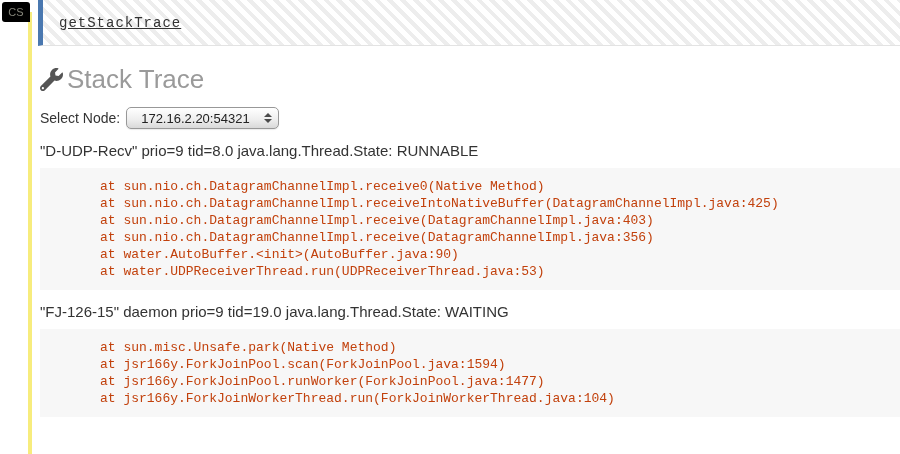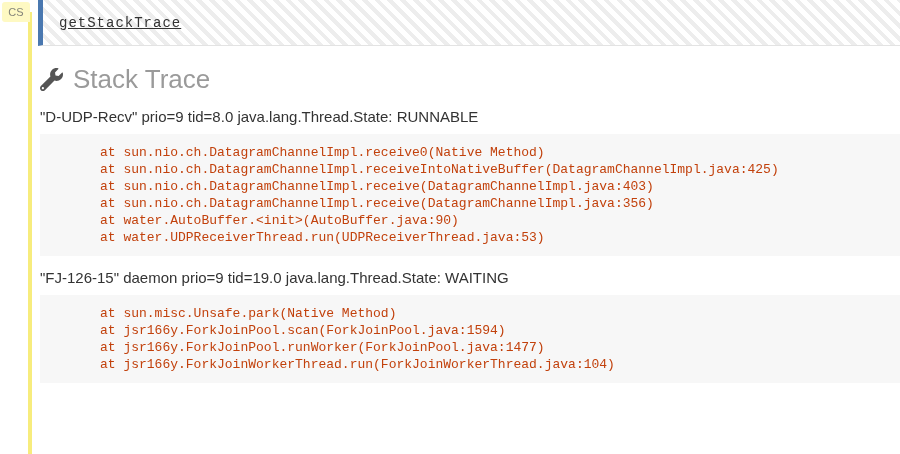--- a/index.html
+++ b/index.html
@@ -2,21 +2,21 @@
 <html><head>
 <meta charset="utf-8">
 <style>
   * { margin: 0; padding: 0; box-sizing: border-box; }
   html, body { width: 900px; height: 454px; background: #ffffff; overflow: hidden; }
   body { font-family: "Liberation Sans", sans-serif; color: #333; position: relative; }
 
   
   .cell-badge {
     position: absolute; left: 2px; top: 2px; width: 28px; height: 20px;
-    background: #fef9c3; border-radius: 3px 3px 0 3px;
+    background: #000000; border-radius: 3px 3px 0 3px;
     font-size: 11px; color: #85857a; display: flex; align-items: center; justify-content: center;
     z-index: 2;
   }
   .left-rail {
     position: absolute; left: 28px; top: 12px; bottom: 0; width: 4px;
     background: #f7ec7d; z-index: 1;
   }
 
   
   .code-cell {
@@ -27,21 +27,21 @@
     display: flex; align-items: center;
   }
   .cell-text {
     font-family: "Liberation Mono", "DejaVu Sans Mono", monospace;
     font-size: 14px; color: #333; padding-left: 16px; letter-spacing: 1px; text-decoration: underline;
   }
 
   .content { padding: 18px 0 0 40px; }
 
   h2.page-title {
-    display: flex; align-items: center; gap: 10px;
+    display: flex; align-items: center; gap: 4px;
     font-size: 26px; font-weight: 400; color: #9a9a9a;
   }
   .wrench-icon svg { width: 23px; height: 23px; fill: #555; display: block; }
 
   .select-row { margin-top: 12px; display: flex; align-items: center; font-size: 14px; color: #333; }
   .node-select {
     margin-left: 6px; height: 22px; min-width: 152px;
     border: 1px solid #989898; border-radius: 5px;
     background: linear-gradient(#ffffff, #ededed 60%, #d9d9d9);
     display: inline-flex; align-items: center; justify-content: space-between;
@@ -86,20 +86,30 @@
 <div class="content">
   <h2 class="page-title">
     <span class="wrench-icon">
       <svg viewBox="0 0 512 512" xmlns="http://www.w3.org/2000/svg">
           <path d="M507.73 109.1c-2.24-9.03-13.54-12.09-20.12-5.51l-74.36 74.36-67.88-11.31-11.31-67.88 74.36-74.36c6.62-6.62 3.43-17.9-5.66-20.16-47.38-11.74-99.55.91-136.58 37.93-39.64 39.64-50.55 97.1-34.05 147.2L18.74 402.76c-24.99 24.99-24.99 65.51 0 90.5 24.99 24.99 65.51 24.99 90.5 0l213.21-213.21c50.12 16.71 107.47 5.68 147.37-34.22 37.07-37.07 49.7-89.32 37.91-136.73zM64 472c-13.25 0-24-10.75-24-24 0-13.26 10.75-24 24-24s24 10.74 24 24c0 13.25-10.75 24-24 24z"></path>
         </svg>
     </span>
     <span>Stack Trace</span>
   </h2>
 
+  <div class="select-row">
+    <label>Select Node:</label>
+    <div class="node-select">
+      <span>172.16.2.20:54321</span>
+      <span class="select-arrows">
+        <span class="up"></span>
+          <span class="down"></span>
+      </span>
+    </div>
+  </div>
 
 
   <div id="threads">
   <div class="thread">
     <div class="thread-header">"D-UDP-Recv" prio=9 tid=8.0 java.lang.Thread.State: RUNNABLE</div>
     <pre class="frames">at sun.nio.ch.DatagramChannelImpl.receive0(Native Method)
 at sun.nio.ch.DatagramChannelImpl.receiveIntoNativeBuffer(DatagramChannelImpl.java:425)
 at sun.nio.ch.DatagramChannelImpl.receive(DatagramChannelImpl.java:403)
 at sun.nio.ch.DatagramChannelImpl.receive(DatagramChannelImpl.java:356)
 at water.AutoBuffer.&lt;init&gt;(AutoBuffer.java:90)

